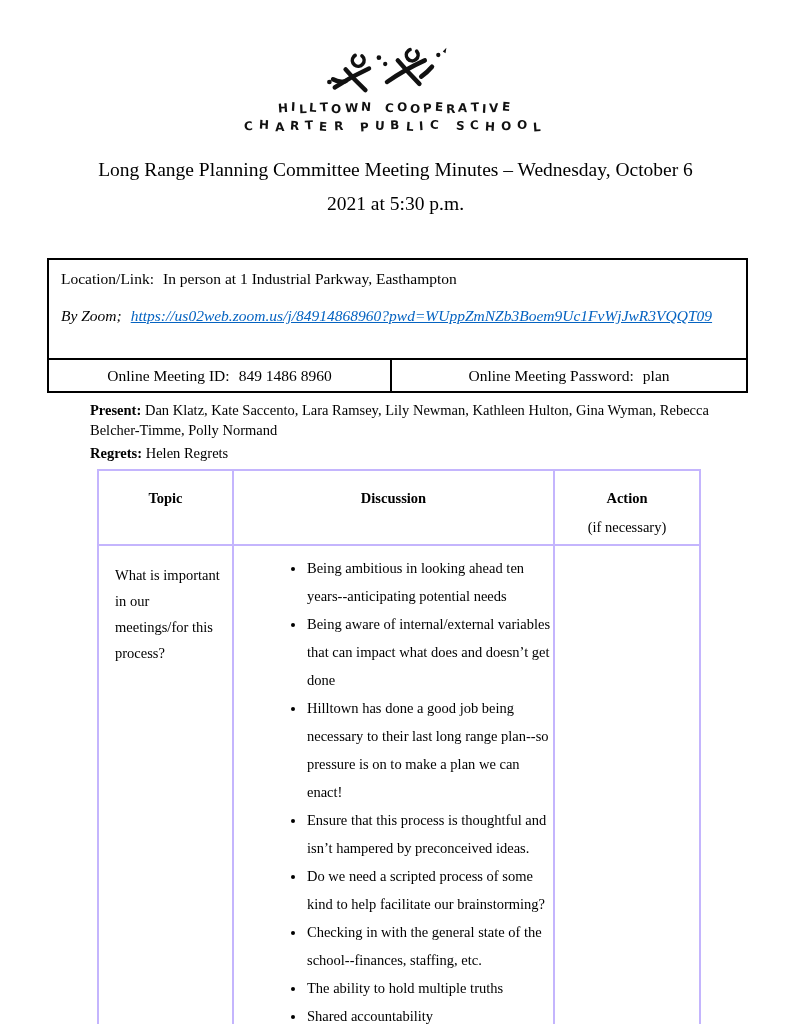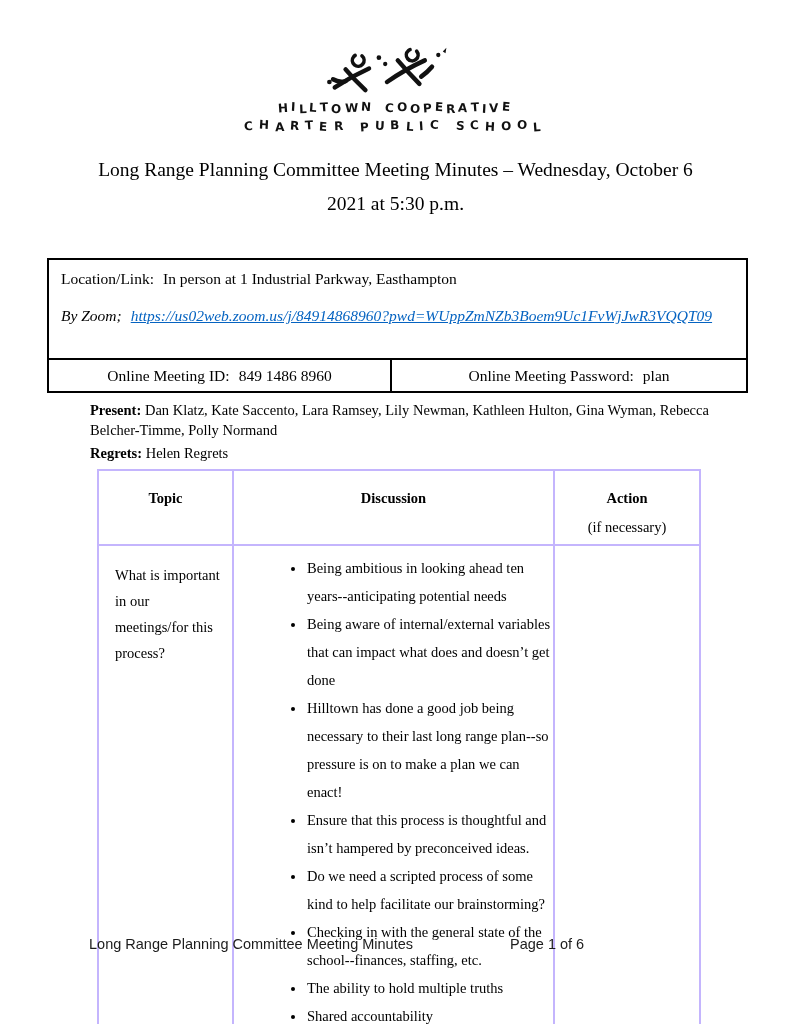--- a/index.html
+++ b/index.html
@@ -161,18 +161,14 @@
               <li>Checking in with the general state of the school--finances, staffing, etc.</li>
               <li>The ability to hold multiple truths</li>
               <li>Shared accountability</li>
             </ul>
         </td>
         <td class="action-cell"></td>
       </tr>
     </tbody>
   </table>
 
-  <div class="footer">
-    <span class="footer-left">Long Range Planning Committee Meeting Minutes</span>
-    <span class="footer-page">Page 1 of 6</span>
-  </div>
 
 </div>
 
 </body></html>

